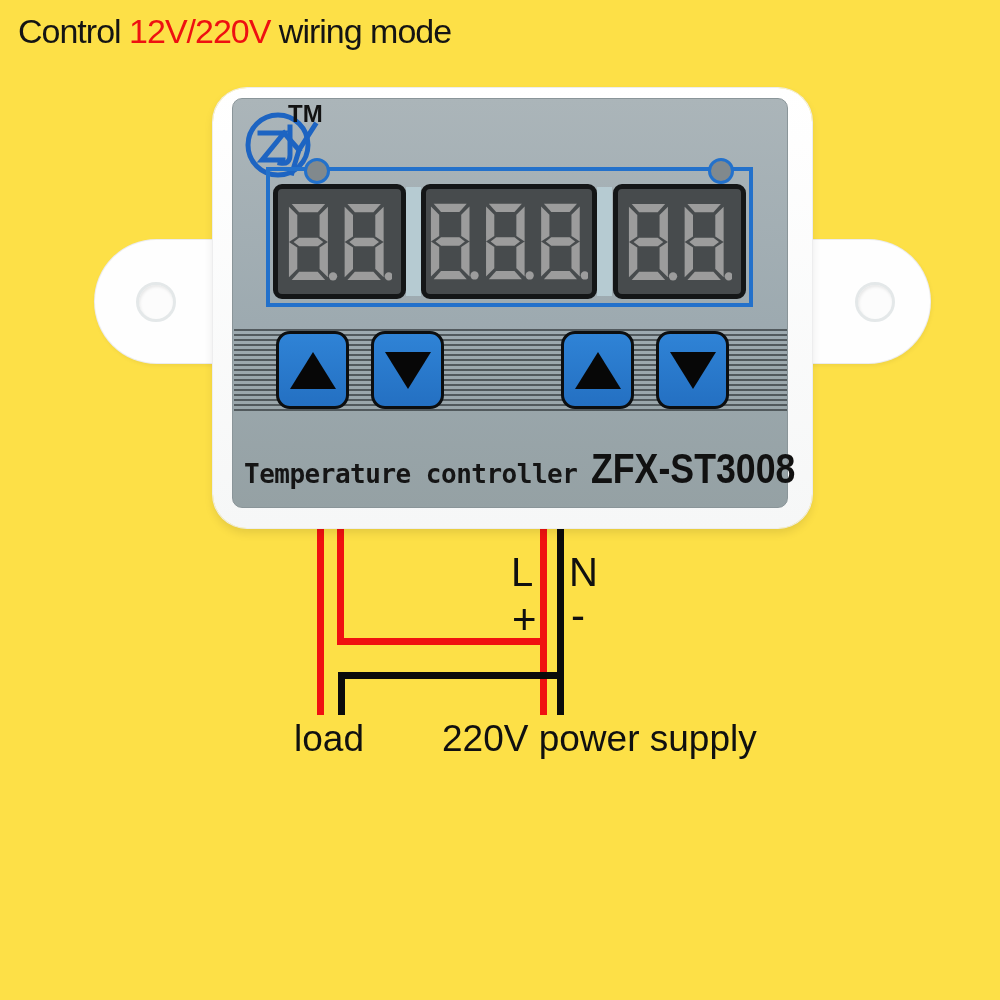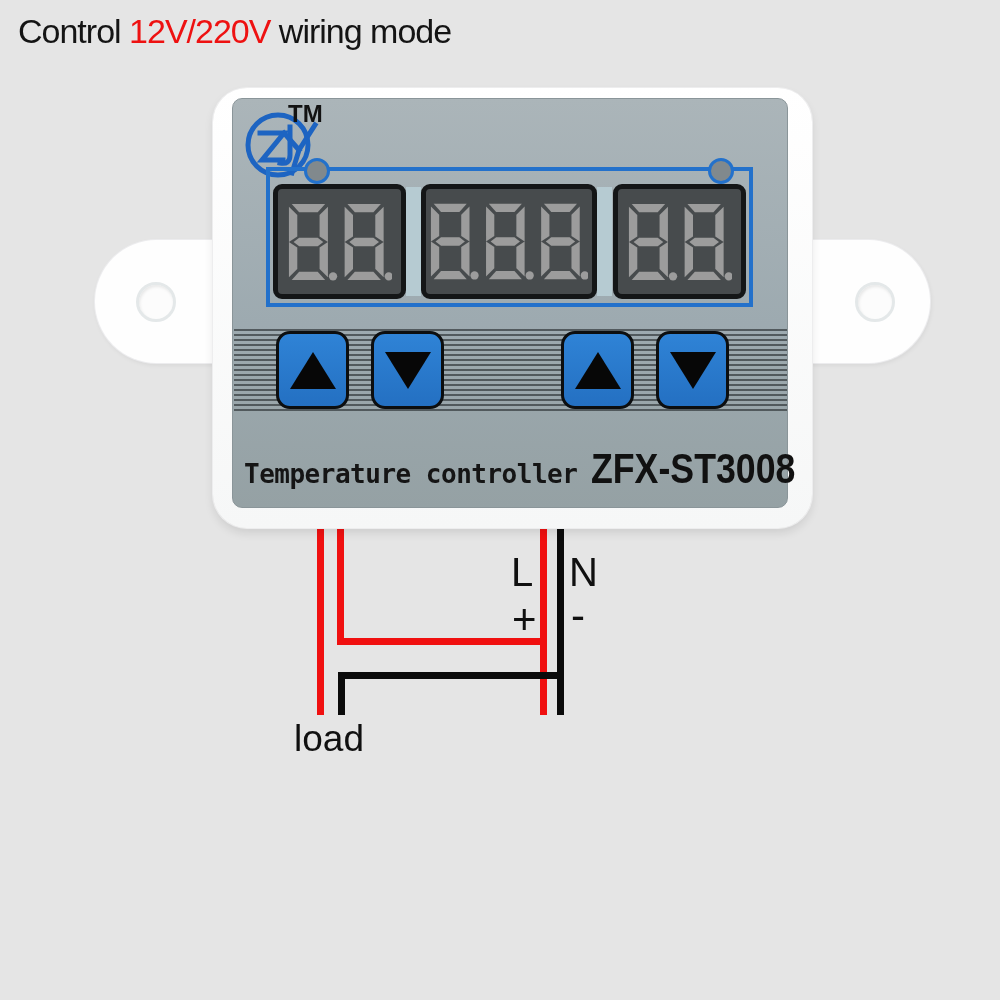--- a/index.html
+++ b/index.html
@@ -1,16 +1,16 @@
 <!DOCTYPE html>
 <html><head>
 <meta charset="utf-8">
 <style>
   html,body{margin:0;padding:0;background:#ffffff;}
-  .stage{position:relative;width:1000px;height:1000px;background:#e5e5e5;overflow:hidden;
+  .stage{position:relative;width:1000px;height:1000px;background:#fde047;overflow:hidden;
          font-family:"Liberation Sans",sans-serif;}
 
   
   .title{position:absolute;left:18px;top:12px;font-size:34px;letter-spacing:-1px;color:#141414;white-space:pre;}
   .t-red{color:#ee1111;}
 
   
   .ear{position:absolute;top:240px;height:123px;background:#fefefe;z-index:1;
        box-shadow:0 0 0 1px #ececee,1px 2px 5px rgba(0,0,0,.07);}
   .ear-left{left:95px;width:130px;border-radius:62px 0 0 62px;}
@@ -182,14 +182,15 @@
       </div>
 
     </div>
   </div>
 
   <div class="lbl lbl-l">L</div>
   <div class="lbl lbl-n">N</div>
   <div class="lbl lbl-plus">+</div>
   <div class="lbl lbl-minus">-</div>
   <div class="lbl lbl-load">load</div>
+  <div class="lbl lbl-supply">220V power supply</div>
 
 </div>
 
 </body></html>

